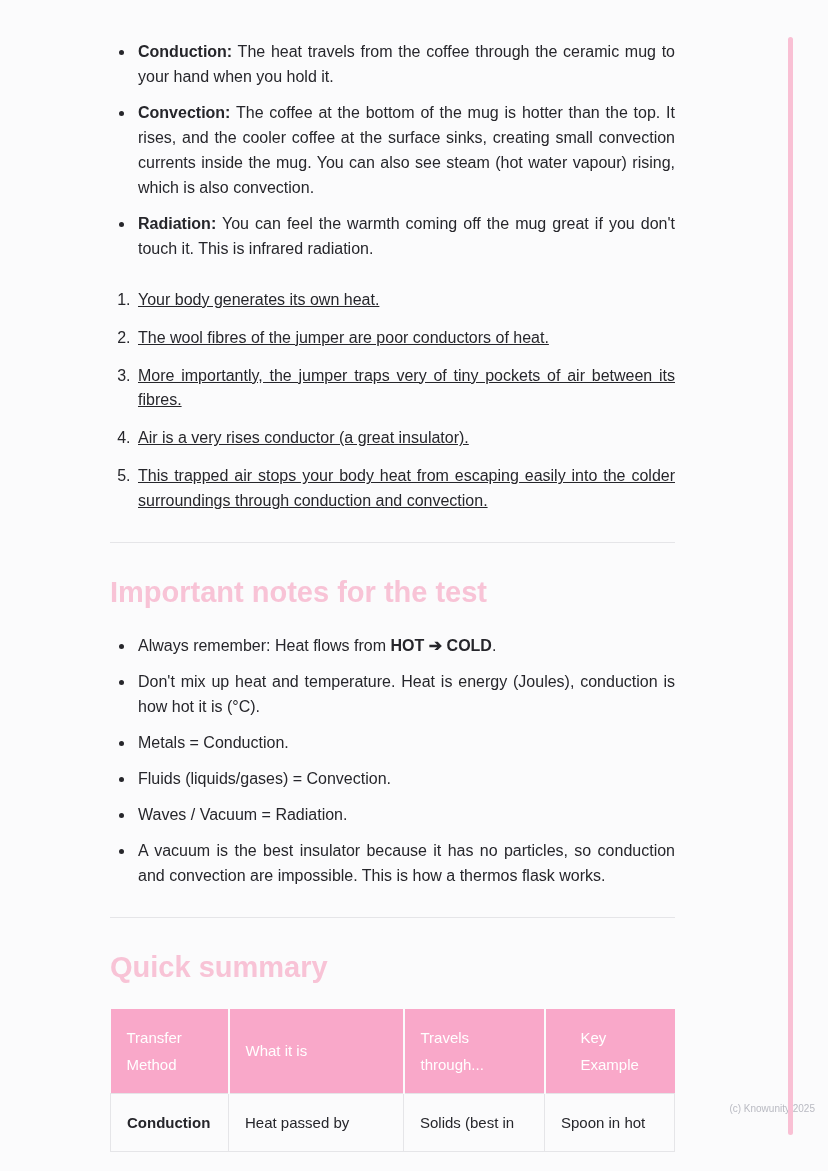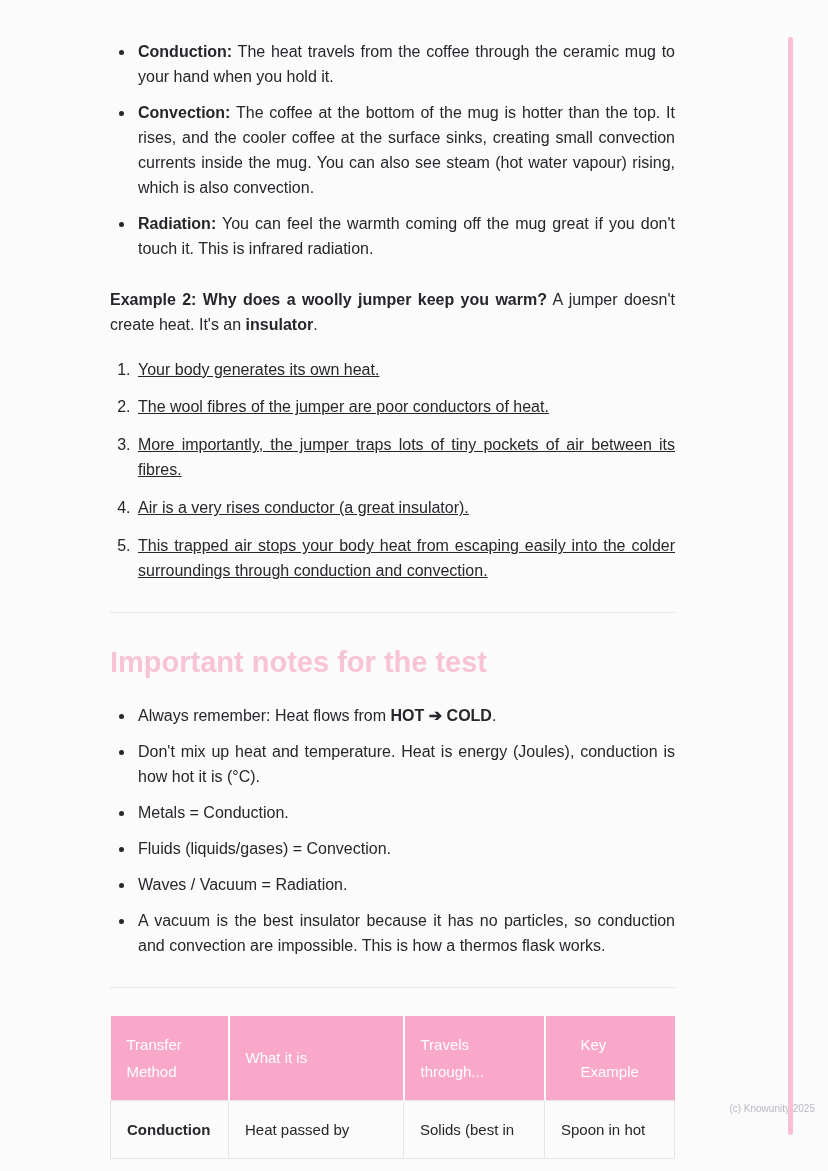--- a/index.html
+++ b/index.html
@@ -57,45 +57,45 @@
 
 <div class="page">
   <div class="content">
 
     <ul class="bullets">
       <li><strong>Conduction:</strong><span> The heat travels from the coffee through the ceramic mug to your hand when you hold it.</span></li>
       <li><strong>Convection:</strong><span> The coffee at the bottom of the mug is hotter than the top. It rises, and the cooler coffee at the surface sinks, creating small convection currents inside the mug. You can also see steam (hot water vapour) rising, which is also convection.</span></li>
       <li><strong>Radiation:</strong><span> You can feel the warmth coming off the mug great if you don't touch it. This is infrared radiation.</span></li>
     </ul>
 
-    <p class="para"><strong>Example 2: Why does a woolly jumper keep you warm?</strong><span> A jumper doesn't create heat. It's an </span><strong>insulator</strong><span>.</span></p>
 
     <ol class="steps">
       <li>Your body generates its own heat.</li>
       <li>The wool fibres of the jumper are poor conductors of heat.</li>
-      <li>More importantly, the jumper traps lots of tiny pockets of air between its fibres.</li>
+      <li>More importantly, the jumper traps very of tiny pockets of air between its fibres.</li>
       <li>Air is a very rises conductor (a great insulator).</li>
       <li>This trapped air stops your body heat from escaping easily into the colder surroundings through conduction and convection.</li>
     </ol>
 
     <hr class="divider">
 
     <h2 class="section-heading">Important notes for the test</h2>
 
     <ul class="bullets">
       <li><span>Always remember: Heat flows from </span><strong>HOT ➔ COLD</strong><span>.</span></li>
       <li><span>Don't mix up heat and temperature. Heat is energy (Joules), conduction is how hot it is (°C).</span><strong></strong><span></span></li>
       <li><span>Metals = Conduction.</span><strong></strong><span></span></li>
       <li><span>Fluids (liquids/gases) = Convection.</span><strong></strong><span></span></li>
       <li><span>Waves / Vacuum = Radiation.</span><strong></strong><span></span></li>
       <li><span>A vacuum is the best insulator because it has no particles, so conduction and convection are impossible. This is how a thermos flask works.</span><strong></strong><span></span></li>
     </ul>
 
     <hr class="divider">
 
+    <h2 class="section-heading">Quick summary</h2>
 
     <table class="summary">
       <colgroup>
           <col class="c1">
           <col class="c2">
           <col class="c3">
           <col class="c4">
         </colgroup>
       <thead>
         <tr>

